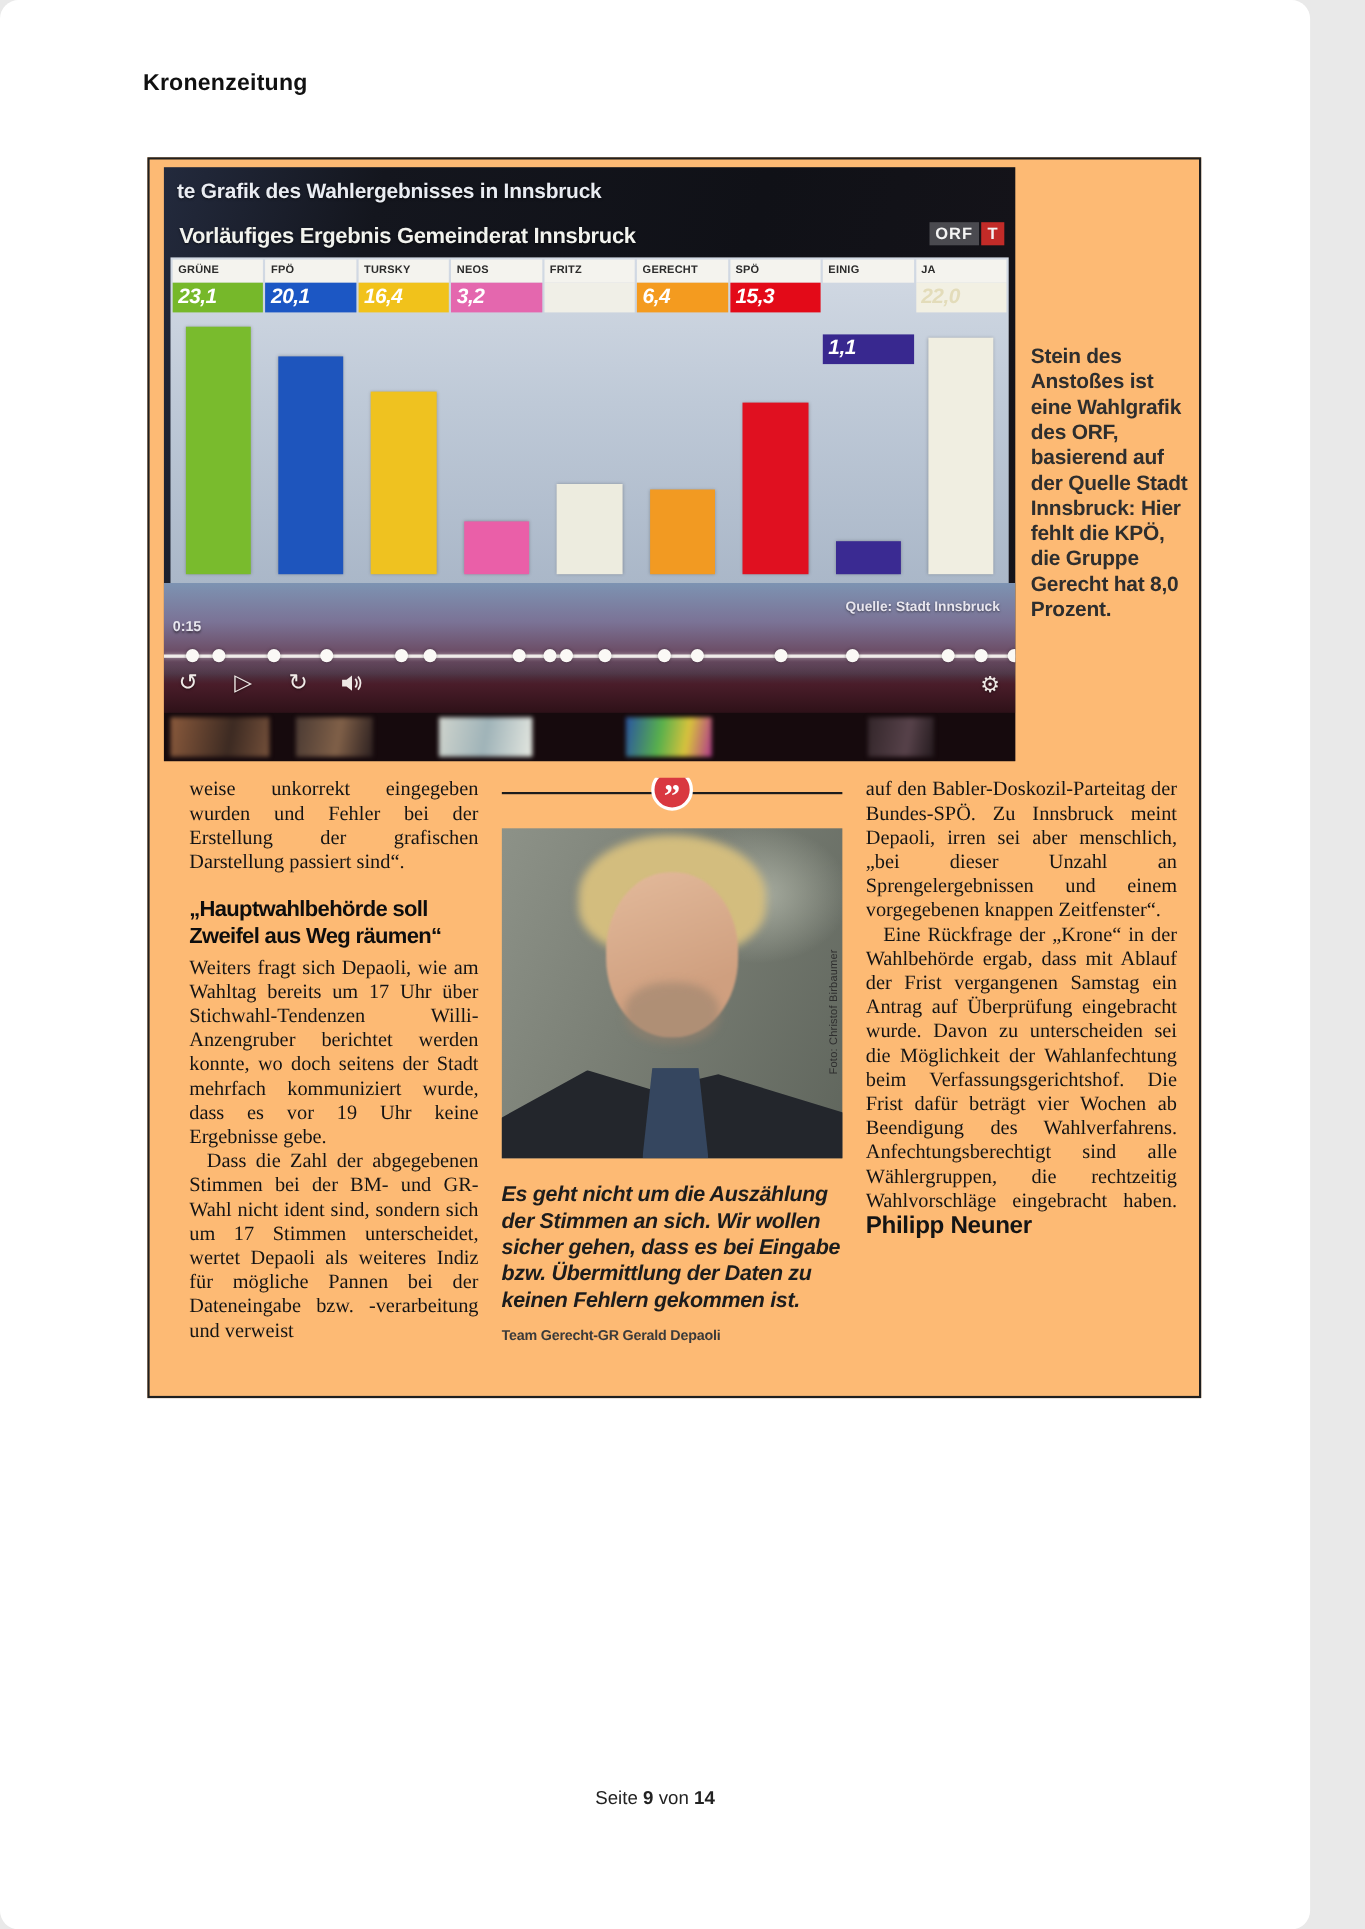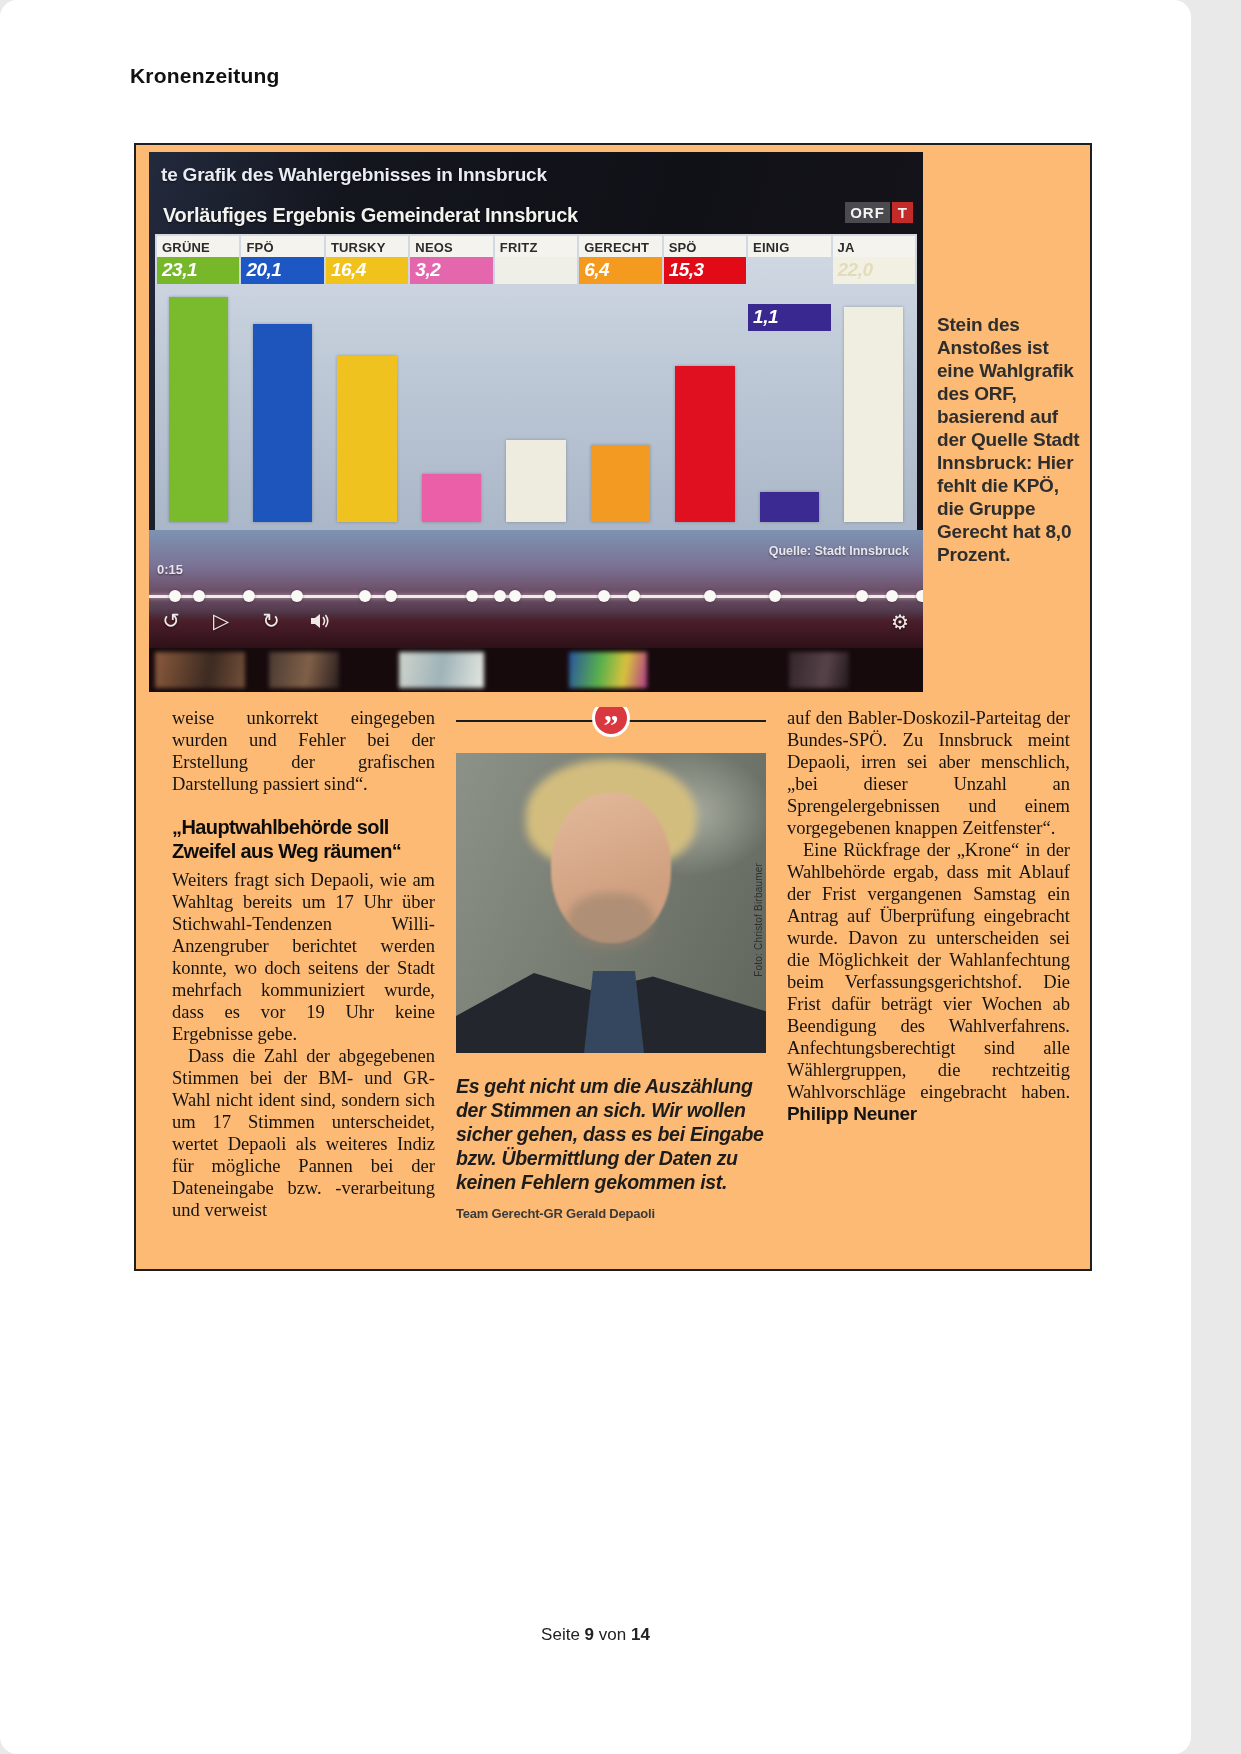--- a/index.html
+++ b/index.html
@@ -40,21 +40,21 @@
     background:#c22b28; color:#f4f4f4; font-weight:bold; font-size:15px; padding:2px 6px;
   }
   
   .chart-panel {
     position:absolute; left:6px; right:6px; top:82px; height:296px;
     background:linear-gradient(180deg,#d3dae4 0%,#bec9d7 45%,#aab7c8 100%);
     display:flex; gap:2px; padding:2px;
   }
   .pcol { flex:1 1 0; display:flex; flex-direction:column; min-width:0; }
   .plabel {
-    height:21px; background:#f4f3ee; color:#2b2b2b; font-size:13px; font-weight:bold;
+    height:21px; background:#f4f3ee; color:#2b2b2b; font-size:10px; font-weight:bold;
     padding:4px 1px 0 5px; white-space:nowrap; overflow:hidden; letter-spacing:0.2px;
   }
   .pvalue {
     height:27px; font-size:19px; font-weight:bold; padding:2px 0 0 5px; letter-spacing:-0.5px;
     font-style:italic;
   }
   .barzone { flex:1; position:relative; }
   .bar { position:absolute; bottom:6px; left:14%; width:72%; box-shadow:0 0 3px rgba(0,0,0,.25); }
   
   .grad-zone {
@@ -101,21 +101,21 @@
   .col { overflow:hidden; }
   .col-left  { flex:0 0 263px; }
   .col-mid   { flex:0 0 310px; font-family:"Liberation Sans", sans-serif; }
   .col-right { flex:0 0 283px; }
   .body-text { font-size:18.5px; line-height:22px; text-align:justify; color:#141414; hyphens:auto; }
   .indent { text-indent:16px; }
   .subhead {
     font-family:"Liberation Sans", sans-serif; font-weight:bold; font-size:20px; line-height:24px;
     letter-spacing:-0.6px; margin:20px 0 6px 0; color:#0d0d0d;
   }
-  .byline { font-family:"Liberation Sans", sans-serif; font-weight:bold; font-size:19px; letter-spacing:-0.3px; }
+  .byline { font-family:"Liberation Sans", sans-serif; font-weight:bold; font-size:22px; letter-spacing:-0.3px; }
   
   .badge-row { position:relative; height:26px; margin-top:4px; }
   .badge-row .rule { position:absolute; left:0; right:0; top:9px; height:2px; background:#1c1c1c; }
   .quote-badge {
     position:absolute; left:50%; top:-12px; transform:translateX(-50%);
     width:38px; height:38px; border-radius:50%; background:#d93840; border:3px solid #fff;
     color:#fff; font-size:30px; font-weight:bold; text-align:center; line-height:46px;
     font-family:"Liberation Serif", serif;
   }
   .photo { position:relative; width:310px; height:300px; margin-top:16px; background:

